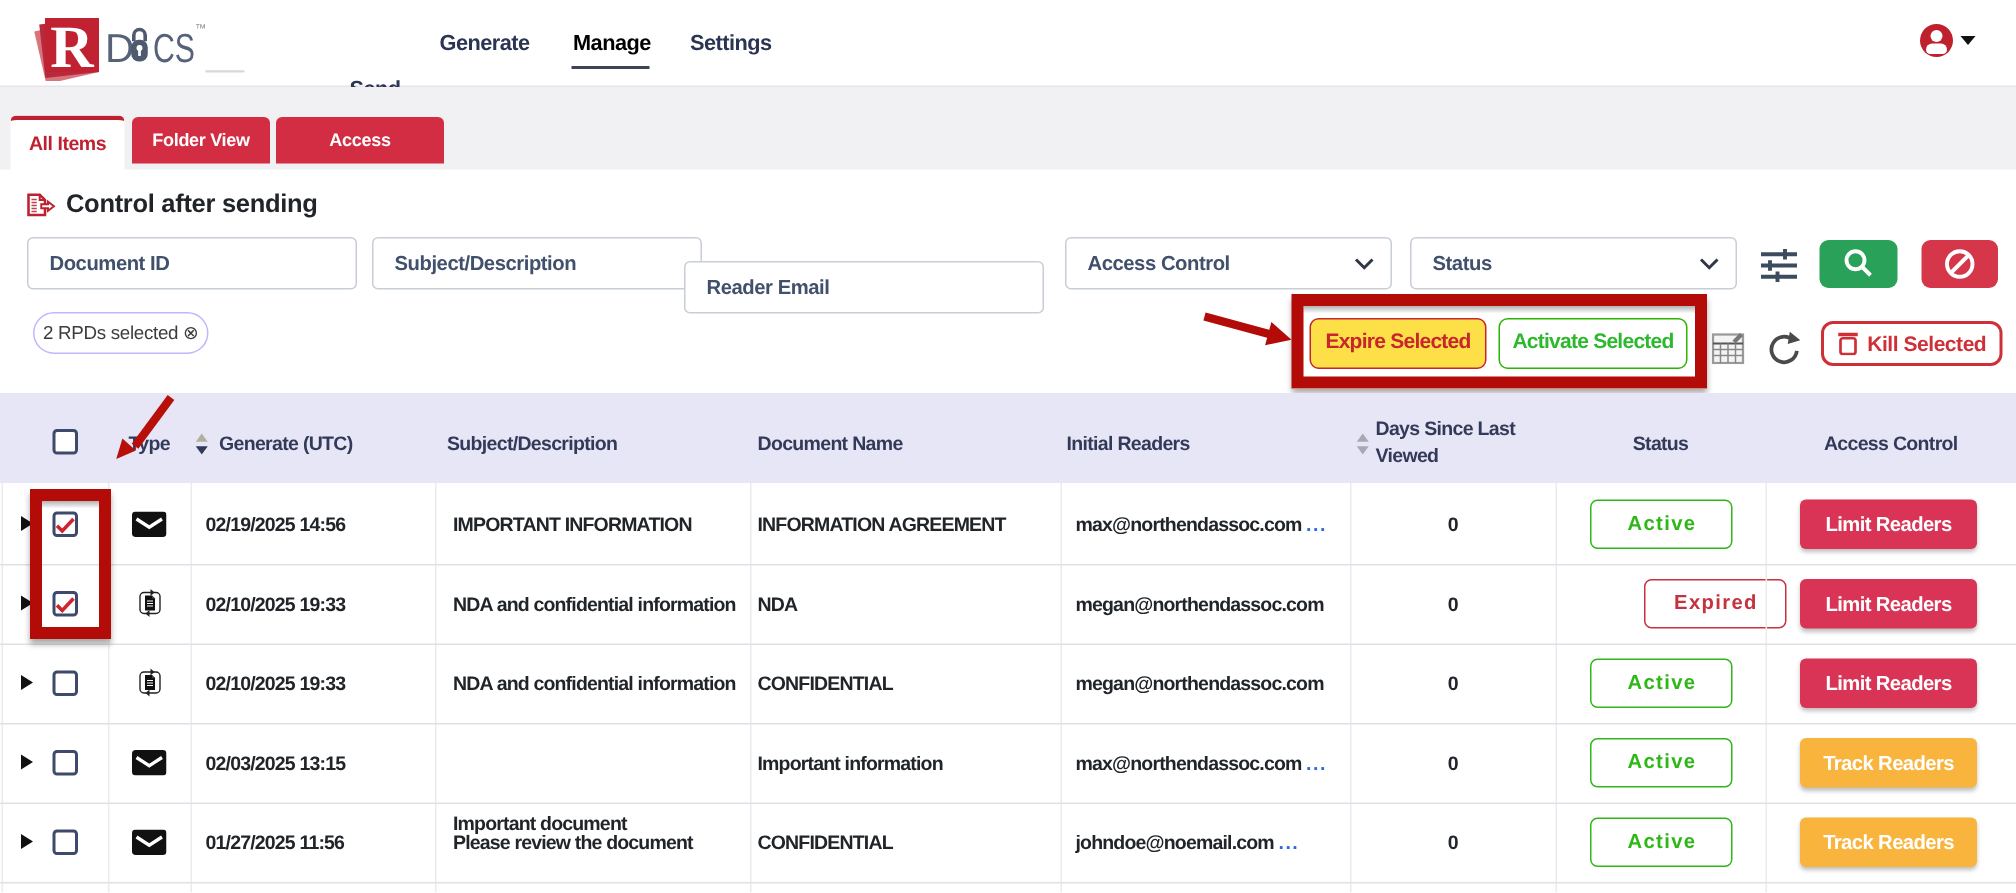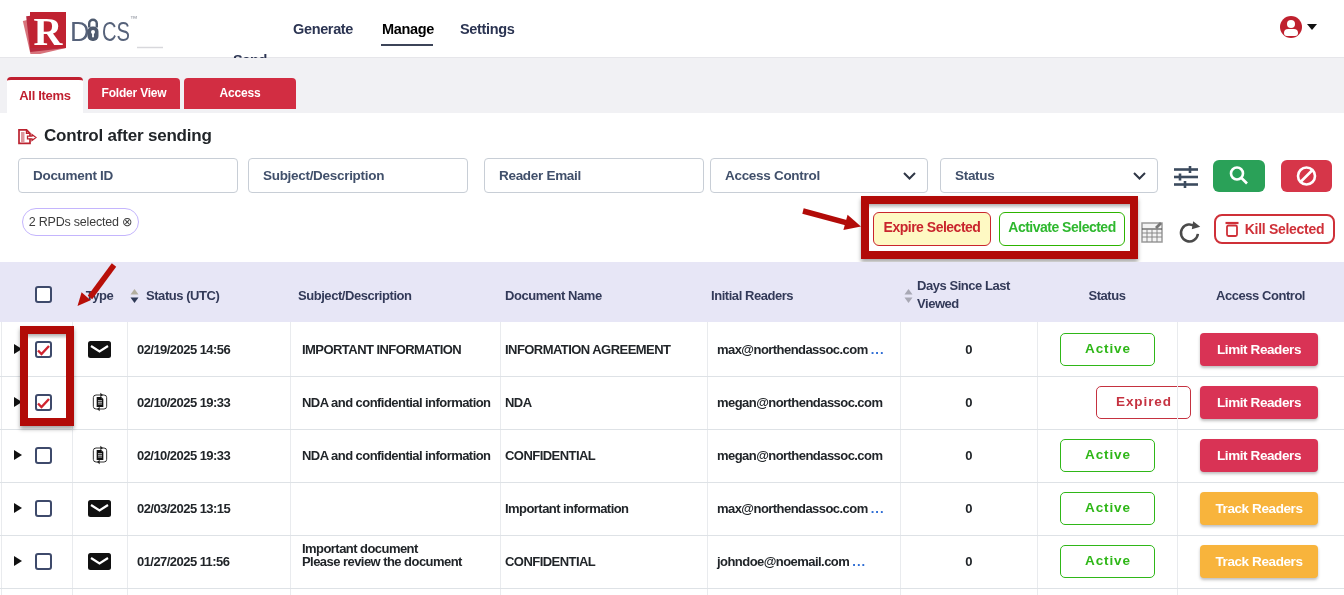--- a/index.html
+++ b/index.html
@@ -22,21 +22,21 @@
 
 
 .finput { top:158px; height:35px; border:1px solid #c8ced6; border-radius:4px; background:#fff; font-size:13.5px; letter-spacing:-0.3px; font-weight:700; color:#41506b; line-height:33px; padding-left:14px; }
 
 
 #pill { left:22px; top:208px; width:117px; height:28px; border:1px solid #c4b5fd; border-radius:14px; background:#fff; font-size:12.5px; letter-spacing:-0.2px; color:#3c3c3c; line-height:26px; text-align:center; }
 
 
 #btn-search { left:1213px; top:160px; width:52px; height:32px; background:#2aa158; border-radius:6px; }
 #btn-ban { left:1281px; top:160px; width:51px; height:32px; background:#d63649; border-radius:6px; }
-#btn-expire { left:873px; top:212px; width:118px; height:34px; border:1.5px solid #c9252d; border-radius:6px; background:#fef9c3; color:#c9252d; font-size:14px; letter-spacing:-0.5px; font-weight:700; text-align:center; line-height:29px; white-space:nowrap; }
+#btn-expire { left:873px; top:212px; width:118px; height:34px; border:1.5px solid #c9252d; border-radius:6px; background:#fde047; color:#c9252d; font-size:14px; letter-spacing:-0.5px; font-weight:700; text-align:center; line-height:29px; white-space:nowrap; }
 #btn-activate { left:999px; top:212px; width:126px; height:34px; border:1.5px solid #2db400; border-radius:6px; background:#fff; color:#2eb82e; font-size:14px; letter-spacing:-0.5px; font-weight:700; text-align:center; line-height:29px; white-space:nowrap; }
 #btn-kill { left:1214px; top:214px; width:121px; height:30px; border:2px solid #cf3038; border-radius:8px; background:#fff; color:#cf3038; font-size:14px; letter-spacing:-0.3px; font-weight:700; text-align:center; line-height:26px; white-space:nowrap; }
 
 
 #annbox1 { left:861px; top:196px; width:277px; height:63px; border:8px solid #b20b08; box-shadow:0 3px 4px rgba(0,0,0,0.35); }
 #annbox1::after { content:""; position:absolute; left:0; top:0; width:100%; height:5px; background:linear-gradient(rgba(0,0,0,0.3), rgba(0,0,0,0)); }
 #annbox2 { left:20px; top:326px; width:54px; height:100px; border:8px solid #b20b08; box-shadow:0 3px 4px rgba(0,0,0,0.35); }
 #annbox2::after { content:""; position:absolute; left:0; top:0; width:100%; height:5px; background:linear-gradient(rgba(0,0,0,0.3), rgba(0,0,0,0)); }
 
 
@@ -107,21 +107,21 @@
         <line x1="3" y1="11" x2="6.5" y2="11"></line>
     <line x1="3" y1="13" x2="6.5" y2="13"></line>
   </g>
   <path d="M9.5 8.2 h4.5 v-1.7 l4 3 l-4 3 v-1.7 h-4.5 z" fill="#fff" stroke="#bb222f" stroke-width="1.3"></path>
 </svg>
 </div>
 <div class="abs" id="heading">Control after sending</div>
 
 <div class="abs finput" style="left:18px; width:220px;">Document ID</div>
 <div class="abs finput" style="left:248px; width:220px;">Subject/Description</div>
-<div class="abs finput" style="left:484px; width:220px;">Reader Email</div>
+<div class="abs finput" style="left:456px; width:240px;margin-top:16px;">Reader Email</div>
 <div class="abs finput" style="left:710px; width:218px;">Access Control<svg class="abs" style="right:11px; top:13px;" width="13" height="8" viewBox="0 0 13 8" fill="none">
       <path d="M1 1 L6.5 6.5 L12 1" stroke="#2f3746" stroke-width="2"></path>
     </svg></div>
 <div class="abs finput" style="left:940px; width:218px;">Status<svg class="abs" style="right:11px; top:13px;" width="13" height="8" viewBox="0 0 13 8" fill="none">
       <path d="M1 1 L6.5 6.5 L12 1" stroke="#2f3746" stroke-width="2"></path>
     </svg></div>
 
 <div class="abs" style="left:1173px; top:166px;">
 <svg width="26" height="22" viewBox="0 0 26 22" stroke="#3c4b5e" stroke-width="2.6" fill="none">
   <line x1="1" y1="3.5" x2="25" y2="3.5"></line>
@@ -179,21 +179,21 @@
 </div>
 
 <div class="abs" id="btn-kill"><svg style="vertical-align:-3px; margin-right:6px;" width="14" height="16" viewBox="0 0 14 16">
       <rect x="2" y="4.5" width="10" height="10.5" rx="1.5" fill="none" stroke="#cf3038" stroke-width="1.8"></rect>
       <line x1="0.5" y1="2" x2="13.5" y2="2" stroke="#cf3038" stroke-width="2.2"></line>
     </svg>Kill Selected</div>
 
 <div class="abs" id="thead"></div>
 <div class="abs checkbox" style="left:35px; top:286px;"></div>
 <div class="abs th" style="left:72px; top:288px; width:55px; text-align:center;">Type</div>
-<div class="abs th" style="left:146px; top:288px;">Status (UTC)</div>
+<div class="abs th" style="left:146px; top:288px;">Generate (UTC)</div>
 <div class="abs th" style="left:298px; top:288px;">Subject/Description</div>
 <div class="abs th" style="left:505px; top:288px;">Document Name</div>
 <div class="abs th" style="left:711px; top:288px;">Initial Readers</div>
 <div class="abs th" style="left:917px; top:277px; width:112px; line-height:17.5px; white-space:normal;">Days Since Last Viewed</div>
 <div class="abs th" style="left:1037px; top:288px; width:140px; text-align:center;">Status</div>
 <div class="abs th" style="left:1177px; top:288px; width:167px; text-align:center;">Access Control</div>
 
 <svg class="abs" style="left:130px; top:289px;" width="9" height="14" viewBox="0 0 9 14">
   <path d="M4.5 0 L8.5 5.5 H0.5 z" fill="#b3af9f"></path>
   <path d="M4.5 14 L8.5 8.5 H0.5 z" fill="#2f3a56"></path>

